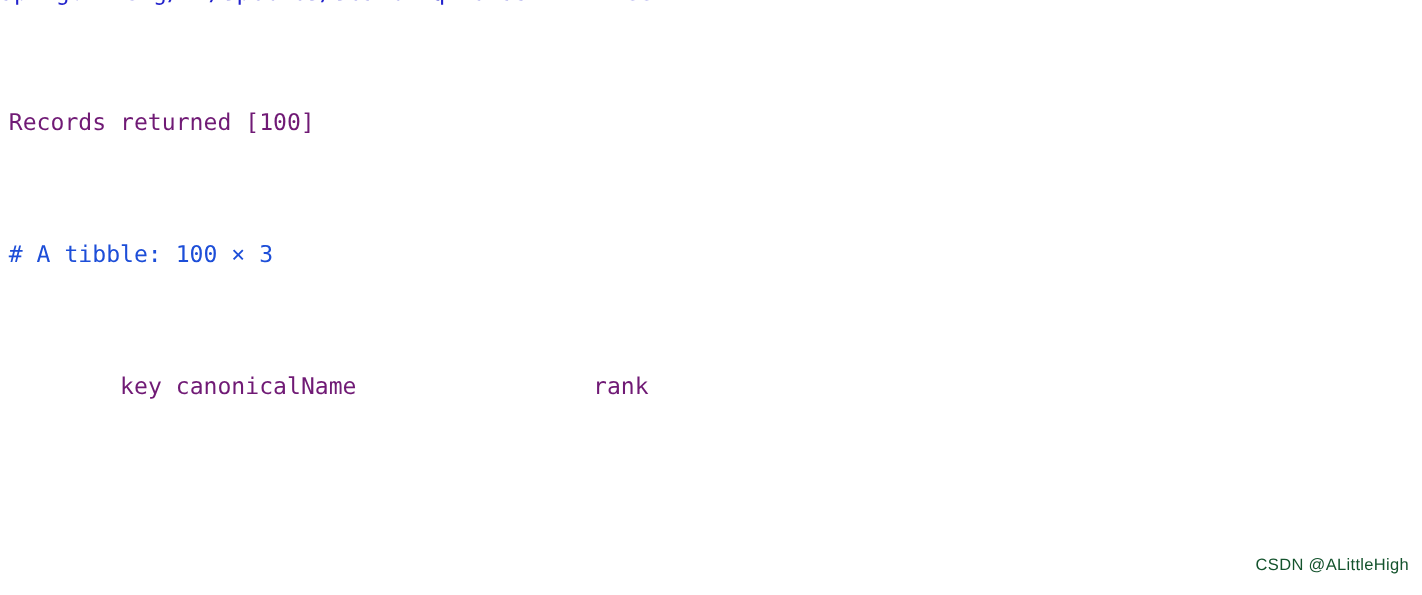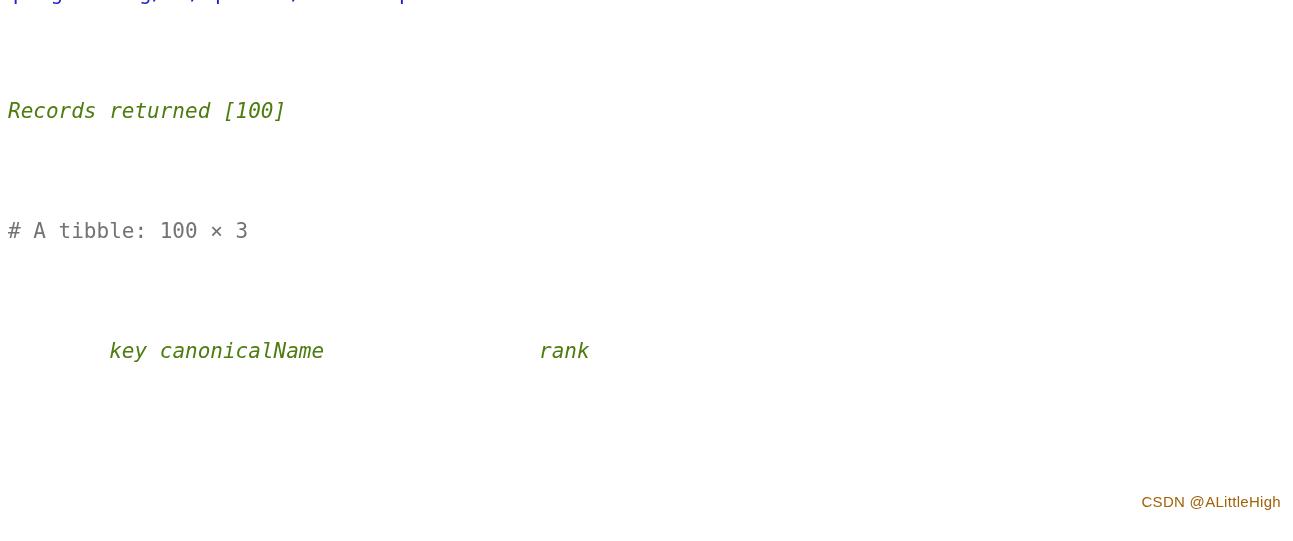--- a/index.html
+++ b/index.html
@@ -42,29 +42,29 @@
     top: 6px;
     width: 1285px;
     white-space: pre;
   }
   .ln {
     display: block;
     height: 30px;
     line-height: 30px;
     white-space: pre;
   }
-  .plain  { color: #4d7c0f; font-style: italic; }
-  .dim    { color: #737373; }
+  .plain  { color: #701a75; }
+  .dim    { color: #1d4ed8; }
   .watermark {
     position: absolute;
     right: 12px;
-    bottom: 24px;
+    bottom: 12px;
     font-family: "Liberation Sans", sans-serif;
     font-size: 15px;
-    color: #a16207;
+    color: #14532d;
     letter-spacing: 0.3px;
     white-space: pre;
   }
 </style>
 </head>
 <body>
 
 <div id="console">
 
   <div class="clip-top">api.gbif.org/v1/species/search?q=Puma&amp;limit=100</div>

